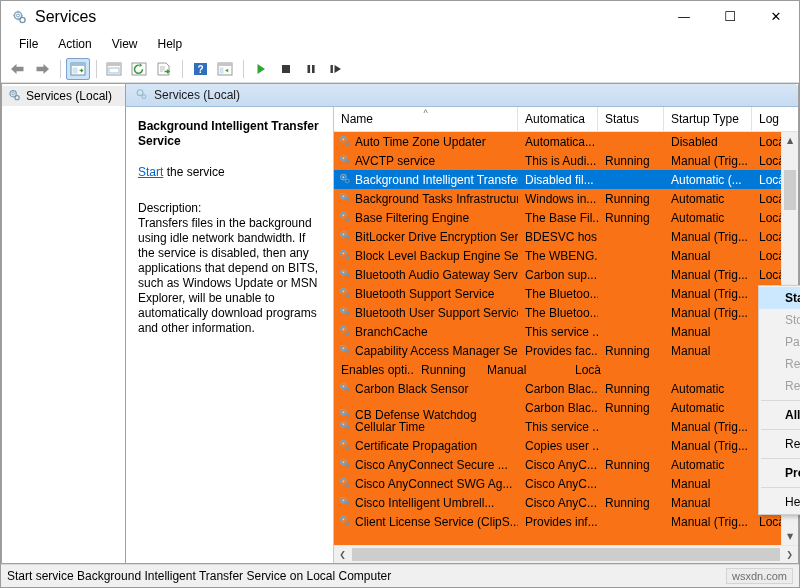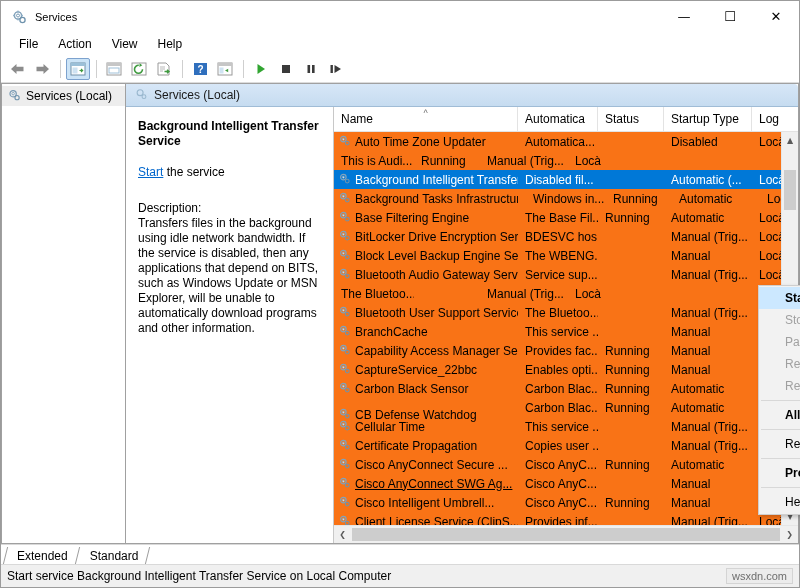--- a/index.html
+++ b/index.html
@@ -36,21 +36,21 @@
     flex: none;
     position: relative;
   }
   .title-icon {
     margin-left: 10px;
     margin-right: 8px;
     width: 16px; height: 16px;
     display: block;
   }
   .title-text {
-    font-size: 11px;
+    font-size: 16px;
     color: #000;
   }
   .caption-buttons {
     position: absolute;
     right: 0; top: 0;
     height: 31px;
     display: flex;
   }
   .cap-btn {
     width: 46px; height: 31px;
@@ -554,20 +554,28 @@
                       <circle cx="11.4" cy="11.2" r="2.3" fill="none" stroke="#6f93ad" stroke-width="1.3"></circle>
                     </svg></span>
                   <span>Auto Time Zone Updater</span>
                 </div>
                 <div class="cell" style="width: 80px;">Automatica...</div>
                 <div class="cell" style="width: 66px;"></div>
                 <div class="cell" style="width: 88px;">Disabled</div>
                 <div class="cell" style="width: 36px;">Locà</div>
               </div>
               <div class="lv-row">
+                <div class="cell name" style="width: 184px;">
+                  <span class="svc-ico"><svg width="13" height="13" viewBox="0 0 16 16">
+                      <circle cx="6.6" cy="6.4" r="3.4" fill="none" stroke="#7fa3bd" stroke-width="1.5"></circle>
+                      <circle cx="6.6" cy="6.4" r="1.2" fill="#ffffff" stroke="#7fa3bd"></circle>
+                      <circle cx="11.4" cy="11.2" r="2.3" fill="none" stroke="#6f93ad" stroke-width="1.3"></circle>
+                    </svg></span>
+                  <span>AVCTP service</span>
+                </div>
                 <div class="cell" style="width: 80px;">This is Audi...</div>
                 <div class="cell" style="width: 66px;">Running</div>
                 <div class="cell" style="width: 88px;">Manual (Trig...</div>
                 <div class="cell" style="width: 36px;">Locà</div>
               </div>
               <div class="lv-row selected">
                 <div class="cell name" style="width: 184px;">
                   <span class="svc-ico"><svg width="13" height="13" viewBox="0 0 16 16">
                       <circle cx="6.6" cy="6.4" r="3.4" fill="none" stroke="#7fa3bd" stroke-width="1.5"></circle>
                       <circle cx="6.6" cy="6.4" r="1.2" fill="#ffffff" stroke="#7fa3bd"></circle>
@@ -582,21 +590,21 @@
               </div>
               <div class="lv-row">
                 <div class="cell name" style="width: 184px;">
                   <span class="svc-ico"><svg width="13" height="13" viewBox="0 0 16 16">
                       <circle cx="6.6" cy="6.4" r="3.4" fill="none" stroke="#7fa3bd" stroke-width="1.5"></circle>
                       <circle cx="6.6" cy="6.4" r="1.2" fill="#ffffff" stroke="#7fa3bd"></circle>
                       <circle cx="11.4" cy="11.2" r="2.3" fill="none" stroke="#6f93ad" stroke-width="1.3"></circle>
                     </svg></span>
                   <span>Background Tasks Infrastructure ...</span>
                 </div>
-                <div class="cell" style="width: 80px; margin-left: 8px;">Windows in...</div>
+                <div class="cell" style="width: 80px;">Windows in...</div>
                 <div class="cell" style="width: 66px;">Running</div>
                 <div class="cell" style="width: 88px;">Automatic</div>
                 <div class="cell" style="width: 36px;">Locà</div>
               </div>
               <div class="lv-row">
                 <div class="cell name" style="width: 184px;">
                   <span class="svc-ico"><svg width="13" height="13" viewBox="0 0 16 16">
                       <circle cx="6.6" cy="6.4" r="3.4" fill="none" stroke="#7fa3bd" stroke-width="1.5"></circle>
                       <circle cx="6.6" cy="6.4" r="1.2" fill="#ffffff" stroke="#7fa3bd"></circle>
                       <circle cx="11.4" cy="11.2" r="2.3" fill="none" stroke="#6f93ad" stroke-width="1.3"></circle>
@@ -638,26 +646,34 @@
               </div>
               <div class="lv-row">
                 <div class="cell name" style="width: 184px;">
                   <span class="svc-ico"><svg width="13" height="13" viewBox="0 0 16 16">
                       <circle cx="6.6" cy="6.4" r="3.4" fill="none" stroke="#7fa3bd" stroke-width="1.5"></circle>
                       <circle cx="6.6" cy="6.4" r="1.2" fill="#ffffff" stroke="#7fa3bd"></circle>
                       <circle cx="11.4" cy="11.2" r="2.3" fill="none" stroke="#6f93ad" stroke-width="1.3"></circle>
                     </svg></span>
                   <span>Bluetooth Audio Gateway Service</span>
                 </div>
-                <div class="cell" style="width: 80px;">Service sup...</div>
+                <div class="cell" style="width: 80px;">Carbon sup...</div>
                 <div class="cell" style="width: 66px;"></div>
                 <div class="cell" style="width: 88px;">Manual (Trig...</div>
                 <div class="cell" style="width: 36px;">Locà</div>
               </div>
               <div class="lv-row">
+                <div class="cell name" style="width: 184px;">
+                  <span class="svc-ico"><svg width="13" height="13" viewBox="0 0 16 16">
+                      <circle cx="6.6" cy="6.4" r="3.4" fill="none" stroke="#7fa3bd" stroke-width="1.5"></circle>
+                      <circle cx="6.6" cy="6.4" r="1.2" fill="#ffffff" stroke="#7fa3bd"></circle>
+                      <circle cx="11.4" cy="11.2" r="2.3" fill="none" stroke="#6f93ad" stroke-width="1.3"></circle>
+                    </svg></span>
+                  <span>Bluetooth Support Service</span>
+                </div>
                 <div class="cell" style="width: 80px;">The Bluetoo...</div>
                 <div class="cell" style="width: 66px;"></div>
                 <div class="cell" style="width: 88px;">Manual (Trig...</div>
                 <div class="cell" style="width: 36px;">Locà</div>
               </div>
               <div class="lv-row">
                 <div class="cell name" style="width: 184px;">
                   <span class="svc-ico"><svg width="13" height="13" viewBox="0 0 16 16">
                       <circle cx="6.6" cy="6.4" r="3.4" fill="none" stroke="#7fa3bd" stroke-width="1.5"></circle>
                       <circle cx="6.6" cy="6.4" r="1.2" fill="#ffffff" stroke="#7fa3bd"></circle>
@@ -692,28 +708,20 @@
                       <circle cx="11.4" cy="11.2" r="2.3" fill="none" stroke="#6f93ad" stroke-width="1.3"></circle>
                     </svg></span>
                   <span>Capability Access Manager Ser...</span>
                 </div>
                 <div class="cell" style="width: 80px;">Provides fac...</div>
                 <div class="cell" style="width: 66px;">Running</div>
                 <div class="cell" style="width: 88px;">Manual</div>
                 <div class="cell" style="width: 36px;">Locà</div>
               </div>
               <div class="lv-row">
-                <div class="cell name" style="width: 184px;">
-                  <span class="svc-ico"><svg width="13" height="13" viewBox="0 0 16 16">
-                      <circle cx="6.6" cy="6.4" r="3.4" fill="none" stroke="#7fa3bd" stroke-width="1.5"></circle>
-                      <circle cx="6.6" cy="6.4" r="1.2" fill="#ffffff" stroke="#7fa3bd"></circle>
-                      <circle cx="11.4" cy="11.2" r="2.3" fill="none" stroke="#6f93ad" stroke-width="1.3"></circle>
-                    </svg></span>
-                  <span>CaptureService_22bbc</span>
-                </div>
                 <div class="cell" style="width: 80px;">Enables opti...</div>
                 <div class="cell" style="width: 66px;">Running</div>
                 <div class="cell" style="width: 88px;">Manual</div>
                 <div class="cell" style="width: 36px;">Locà</div>
               </div>
               <div class="lv-row">
                 <div class="cell name" style="width: 184px;">
                   <span class="svc-ico"><svg width="13" height="13" viewBox="0 0 16 16">
                       <circle cx="6.6" cy="6.4" r="3.4" fill="none" stroke="#7fa3bd" stroke-width="1.5"></circle>
                       <circle cx="6.6" cy="6.4" r="1.2" fill="#ffffff" stroke="#7fa3bd"></circle>
@@ -776,21 +784,21 @@
                       <circle cx="11.4" cy="11.2" r="2.3" fill="none" stroke="#6f93ad" stroke-width="1.3"></circle>
                     </svg></span>
                   <span>Cisco AnyConnect Secure ...</span>
                 </div>
                 <div class="cell" style="width: 80px;">Cisco AnyC...</div>
                 <div class="cell" style="width: 66px;">Running</div>
                 <div class="cell" style="width: 88px;">Automatic</div>
                 <div class="cell" style="width: 36px;">Locà</div>
               </div>
               <div class="lv-row">
-                <div class="cell name" style="width: 184px; text-decoration: underline;">
+                <div class="cell name" style="width: 184px;">
                   <span class="svc-ico"><svg width="13" height="13" viewBox="0 0 16 16">
                       <circle cx="6.6" cy="6.4" r="3.4" fill="none" stroke="#7fa3bd" stroke-width="1.5"></circle>
                       <circle cx="6.6" cy="6.4" r="1.2" fill="#ffffff" stroke="#7fa3bd"></circle>
                       <circle cx="11.4" cy="11.2" r="2.3" fill="none" stroke="#6f93ad" stroke-width="1.3"></circle>
                     </svg></span>
                   <span>Cisco AnyConnect SWG Ag...</span>
                 </div>
                 <div class="cell" style="width: 80px;">Cisco AnyC...</div>
                 <div class="cell" style="width: 66px;"></div>
                 <div class="cell" style="width: 88px;">Manual</div>
@@ -869,29 +877,18 @@
               <div class="ctx-item">
                 <span>Help</span>
               </div>
             </div>
         </div>
 
       </div>
     </div>
   </div>
 
-  <div class="tabs">
-    <div class="tab">
-      <span class="skew-l"></span>
-      <span>Extended</span>
-      <span class="skew-r"></span>
-    </div>
-    <div class="tab selected">
-      <span>Standard</span>
-      <span class="skew-r"></span>
-    </div>
-  </div>
 
   <div class="statusbar">
     <span>Start service Background Intelligent Transfer Service on Local Computer</span>
     <span class="watermark">wsxdn.com</span>
   </div>
 </div>
 
 </body></html>

